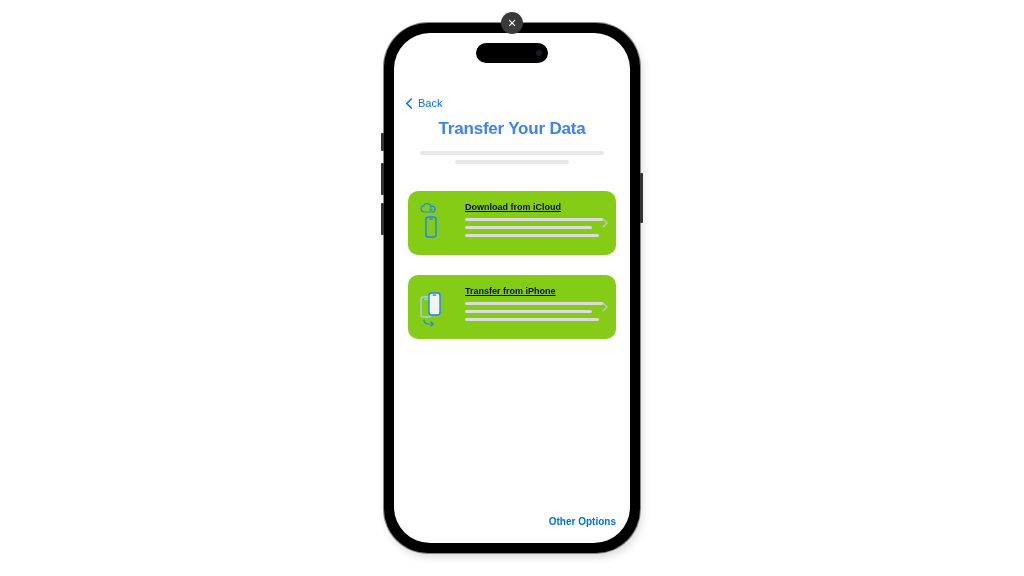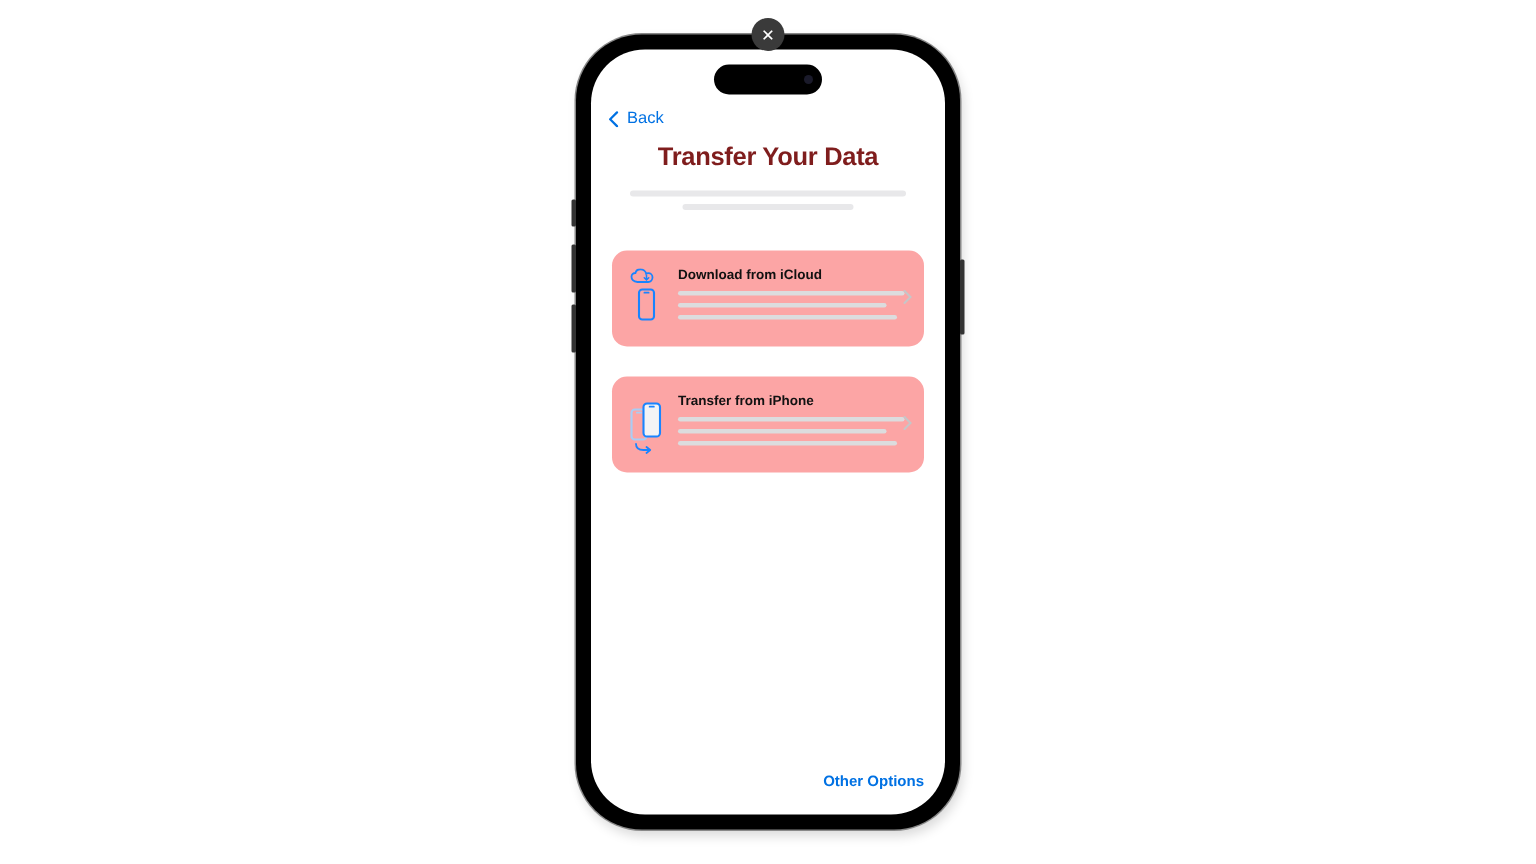--- a/index.html
+++ b/index.html
@@ -73,62 +73,63 @@
       justify-content: flex-end;
       padding-right: 6px;
     }
     .camera-dot {
       width: 6px;
       height: 6px;
       background: #1a1a2a;
       border-radius: 3px;
     }
     .content {
-      padding: 40px 14px 0 14px;
+      padding: 64px 14px 0 14px;
       flex: 1;
       display: flex;
       flex-direction: column;
     }
     .back-row {
       display: flex;
       align-items: center;
       gap: 3px;
       color: #0071e3;
       font-size: 11px;
       cursor: pointer;
       margin-bottom: 10px;
       margin-left: -4px;
     }
     .back-row svg { width: 11px; height: 11px; }
     .title {
       font-size: 17px;
       font-weight: 700;
-      color: #7f1d1d;
+      color: #3b82f6;
       text-align: center;
       margin-bottom: 12px;
       letter-spacing: -0.2px;
     }
     .subtitle-placeholder {
       height: 4px;
       background: #e8e8ea;
       border-radius: 2px;
       margin: 0 auto 5px auto;
     }
     .sp1 { width: 88%; }
     .sp2 { width: 55%; }
     .options { margin-top: 22px; display: flex; flex-direction: column; gap: 20px; }
     .option-card {
-      background: #fca5a5;
+      background: #84cc16;
       border-radius: 10px;
       padding: 10px 10px 12px 10px;
       display: flex;
       align-items: flex-start;
-      gap: 8px;
+      gap: 21px;
       cursor: pointer;
       position: relative;
+      text-decoration: underline;
     }
     .option-icon {
       width: 26px;
       height: 40px;
       flex: none;
       display: flex;
       align-items: center;
       justify-content: center;
       margin-top: 2px;
     }

